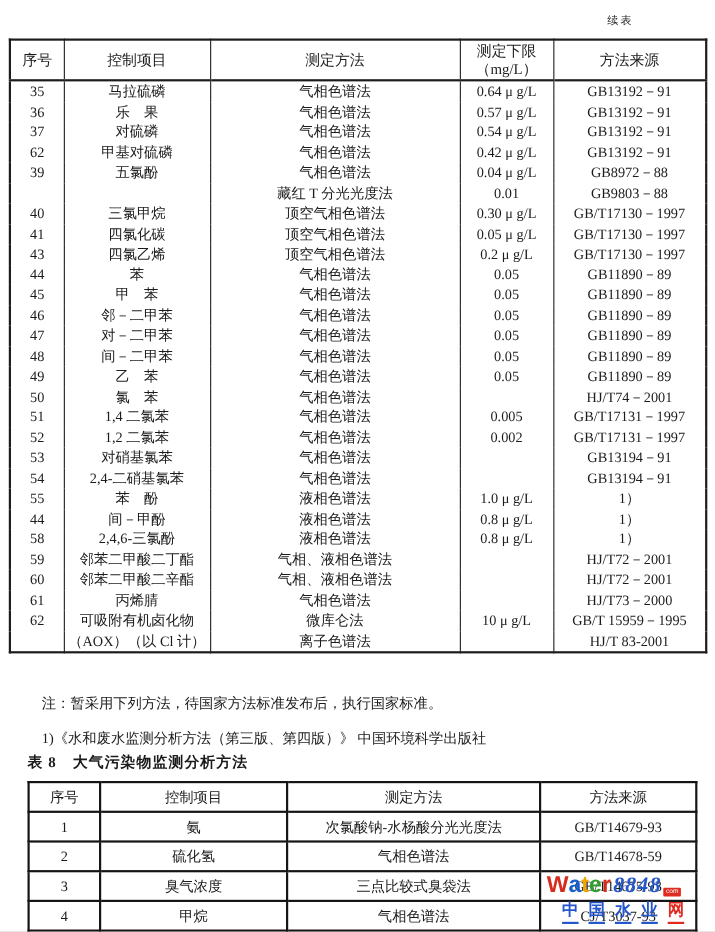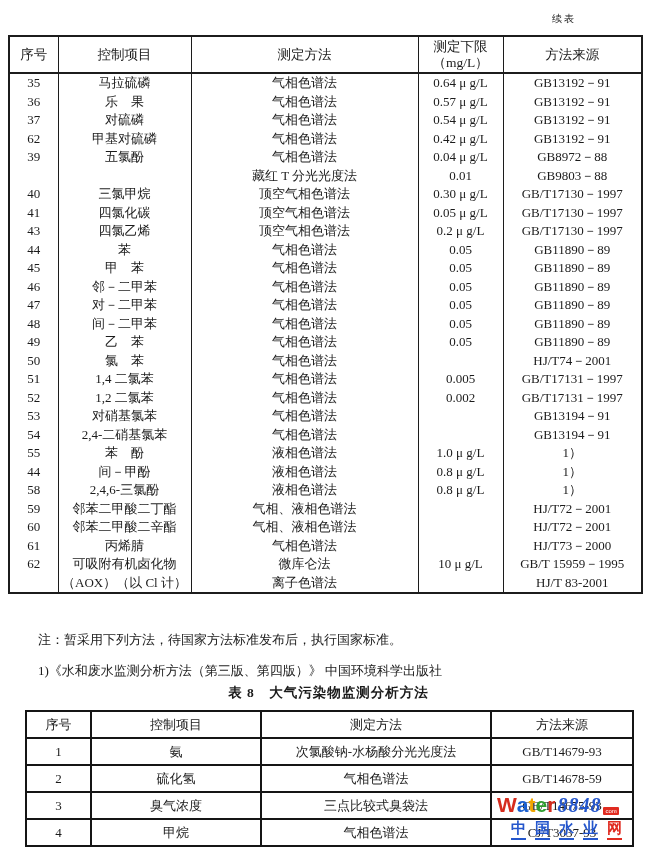--- a/index.html
+++ b/index.html
@@ -31,21 +31,21 @@
     height: 18.5px; line-height: 18.5px; border-left: 1px solid #1c1c1c;
   }
   .main-table tbody td:first-child { border-left: none; }
   .limit-head div { line-height: 16px; }
   
   .note-line1 { position: absolute; top: 631px; left: 38px; font-size: 13px; }
   .note-line2 { position: absolute; top: 662px; left: 38px; font-size: 13px; }
   
   .t8-title {
     position: absolute; top: 684px; left: 25px; width: 607px;
-    text-align: center; font-size: 13.5px; font-weight: bold; letter-spacing: 1px;
+    text-align: left; font-size: 13.5px; font-weight: bold; letter-spacing: 1px;
   }
   .air-table {
     position: absolute; top: 710px; left: 25px; width: 607px;
     border: 2px solid #151515;
   }
   .air-table th, .air-table td {
     height: 27px; font-weight: normal; text-align: center; vertical-align: middle;
     font-size: 13px; border: 2px solid #151515; white-space: nowrap; overflow: hidden;
   }
   

